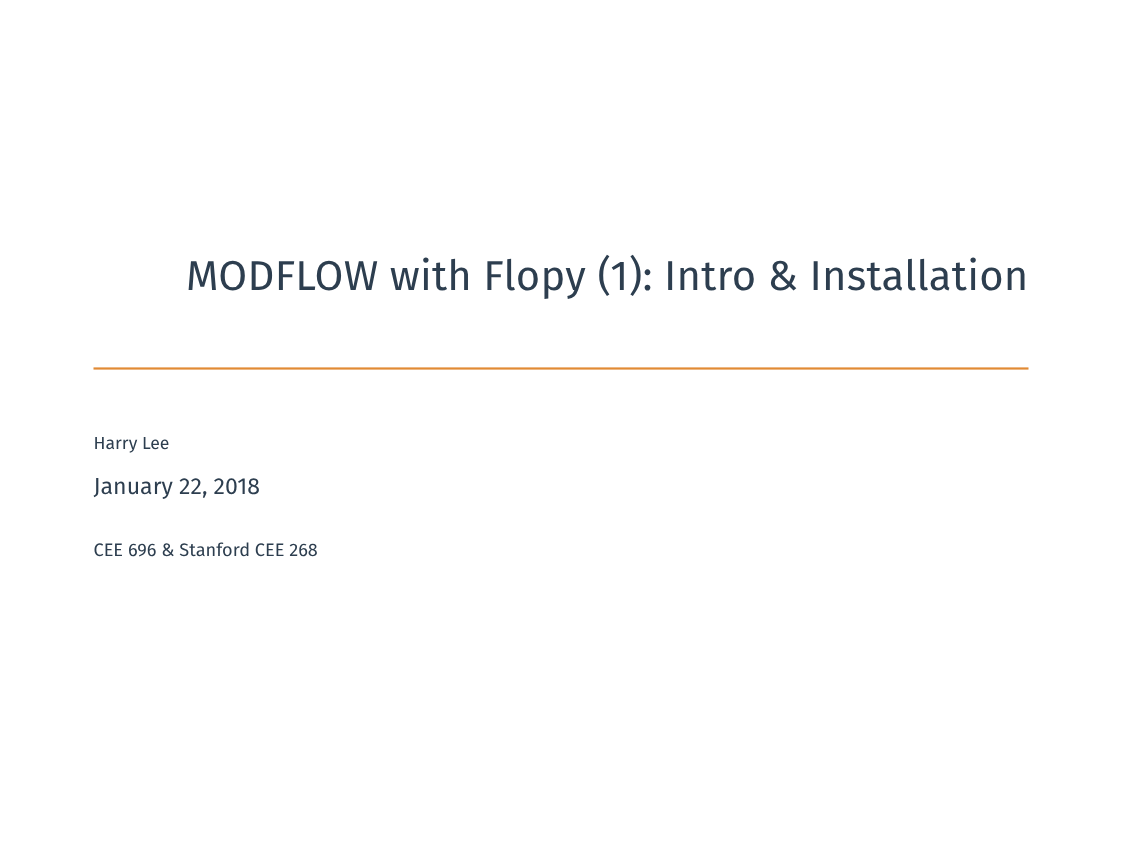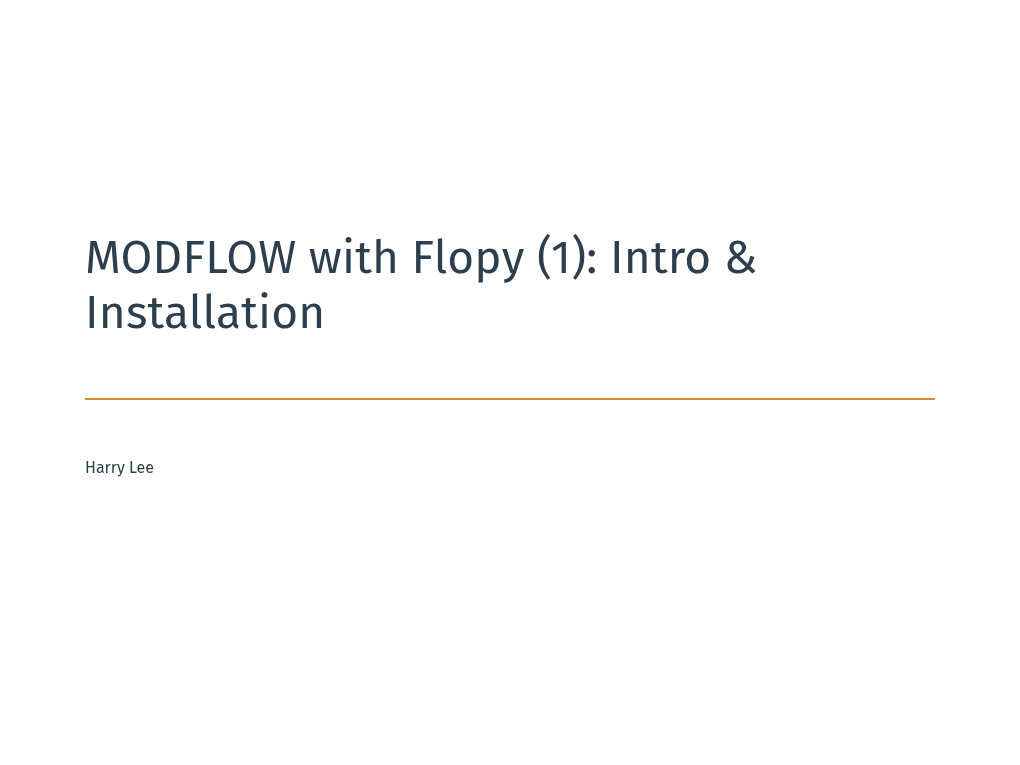--- a/index.html
+++ b/index.html
@@ -12,25 +12,26 @@
       height: 765px;
       background: #ffffff;
       font-family: "Fira Sans", "Segoe UI", "Helvetica Neue", Arial, sans-serif;
       color: #2d3e4f;
       position: relative;
     }
     .slide {
       padding: 230px 85px 0 85px;
     }
     .title {
-      font-size: 46px;
+      font-size: 38px;
       font-weight: 400;
       color: #2d3e4f;
       letter-spacing: 0.2px;
       line-height: 1.2;
+      text-align: right;
     }
     .divider {
       border: none;
       border-top: 2px solid #e18a34;
       margin-top: 58px;
       margin-bottom: 0;
       width: 100%;
     }
     .author {
       font-size: 16px;
@@ -51,13 +52,15 @@
       margin-top: 36px;
     }
   </style>
 </head>
 <body>
 
 <div class="slide">
   <h1 class="title">MODFLOW with Flopy (1): Intro &amp; Installation</h1>
   <hr class="divider">
   <p class="author">Harry Lee</p>
+  <p class="date">January 22, 2018</p>
+  <p class="course">CEE 696 &amp; Stanford CEE 268</p>
 </div>
 
 </body></html>

